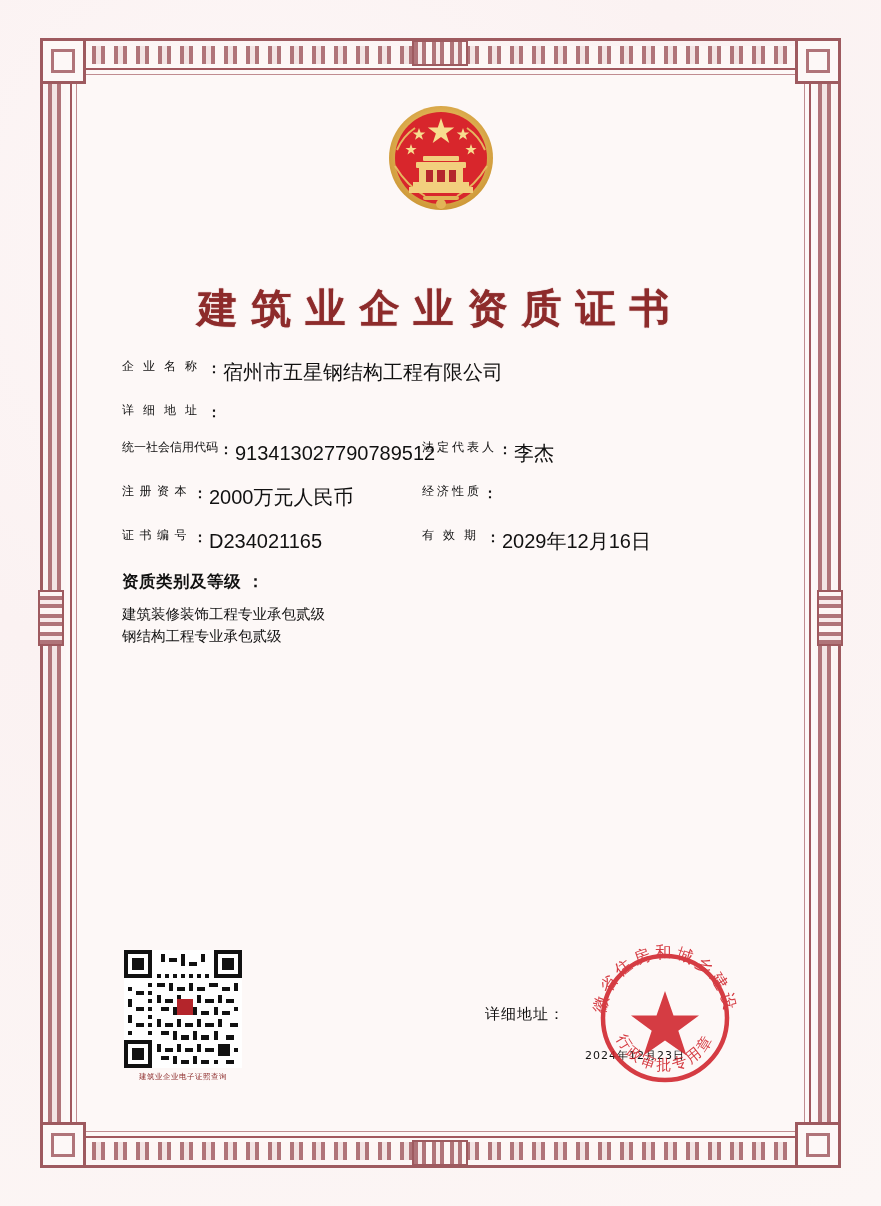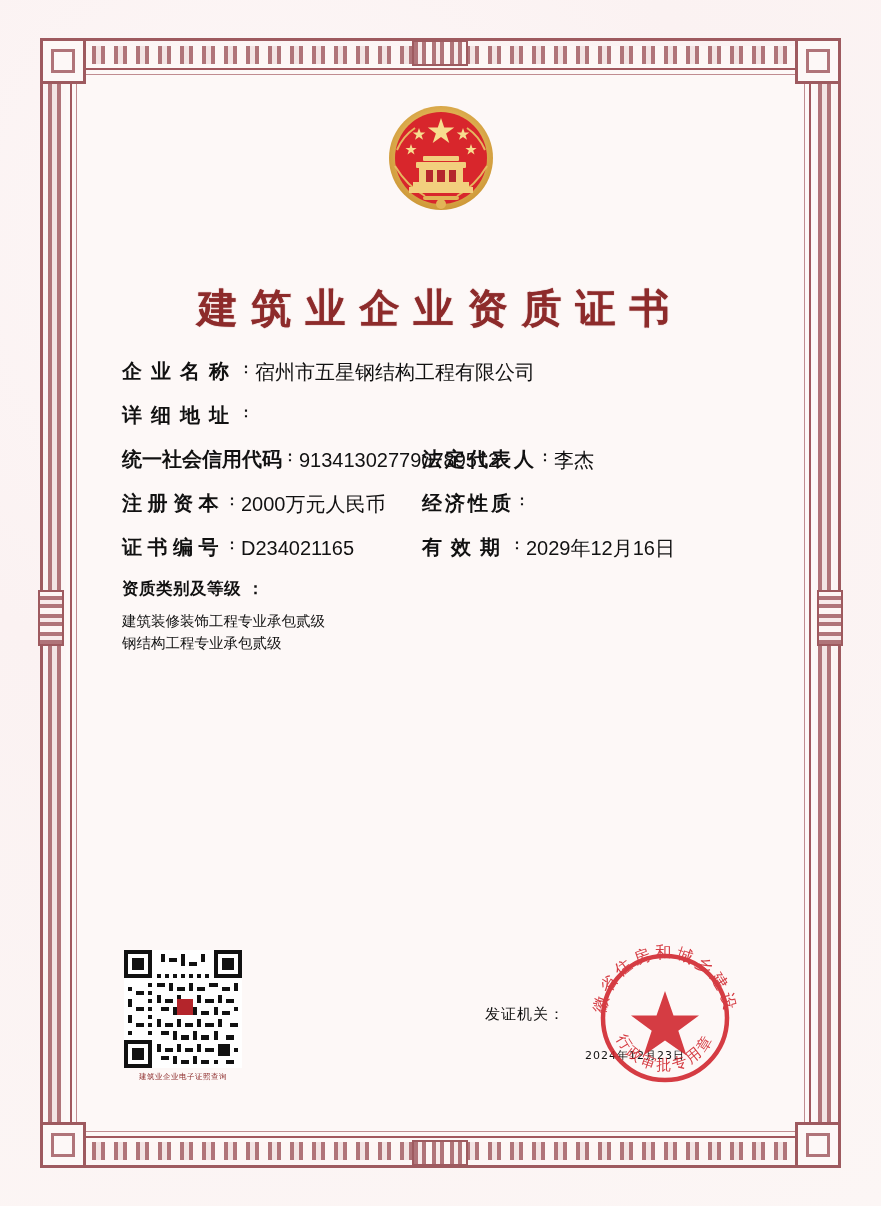--- a/index.html
+++ b/index.html
@@ -140,22 +140,22 @@
     align-items: flex-start;
     margin-bottom: 17px;
   }
   .col {
     display: flex;
     align-items: flex-start;
   }
   .col.left { width: 300px; flex: 0 0 300px; }
   .col.right { flex: 1 1 auto; }
   .lbl {
-    font-weight: bold;
-    font-size: 20px;
+    font-weight: normal;
+    font-size: 12px;
     color: #111;
     white-space: nowrap;
     font-family: "DejaVu Sans", sans-serif;
   }
   .lbl.sp4 { letter-spacing: 5.5px; }
   .lbl.sp3 { letter-spacing: 3px; }
   .lbl.sp8 { letter-spacing: 9px; }
   .lbl.sp0 { letter-spacing: 0px; }
   .colon {
     font-weight: bold;
@@ -406,21 +406,21 @@
         </g>
 
         <g fill="#b4252b">
           <rect x="13" y="12" width="4" height="4"></rect>
         </g>
       </svg>
     </div>
     <div class="qr-cap">建筑业企业电子证照查询</div>
   </div>
 
-  <div class="issuer">发证机关：</div>
+  <div class="issuer">详细地址：</div>
   <div class="issue-date">2024年12月23日</div>
 
   <div class="seal">
     <svg viewBox="0 0 166 166" width="166" height="166">
       <defs>
         <path id="arcTop" d="M 23,83 A 60,60 0 0 1 143,83"></path>
         <path id="arcBottom" d="M 31,83 A 52,52 0 0 0 135,83"></path>
       </defs>
       <circle cx="83" cy="83" r="62" fill="none" stroke="#d0232b" stroke-width="4.5"></circle>
       <polygon fill="#d0232b" points="83,56 91.5,80.5 117,80.5 96.3,95.8 104.5,120.5 83,105.5 61.5,120.5 69.7,95.8 49,80.5 74.5,80.5"></polygon>

